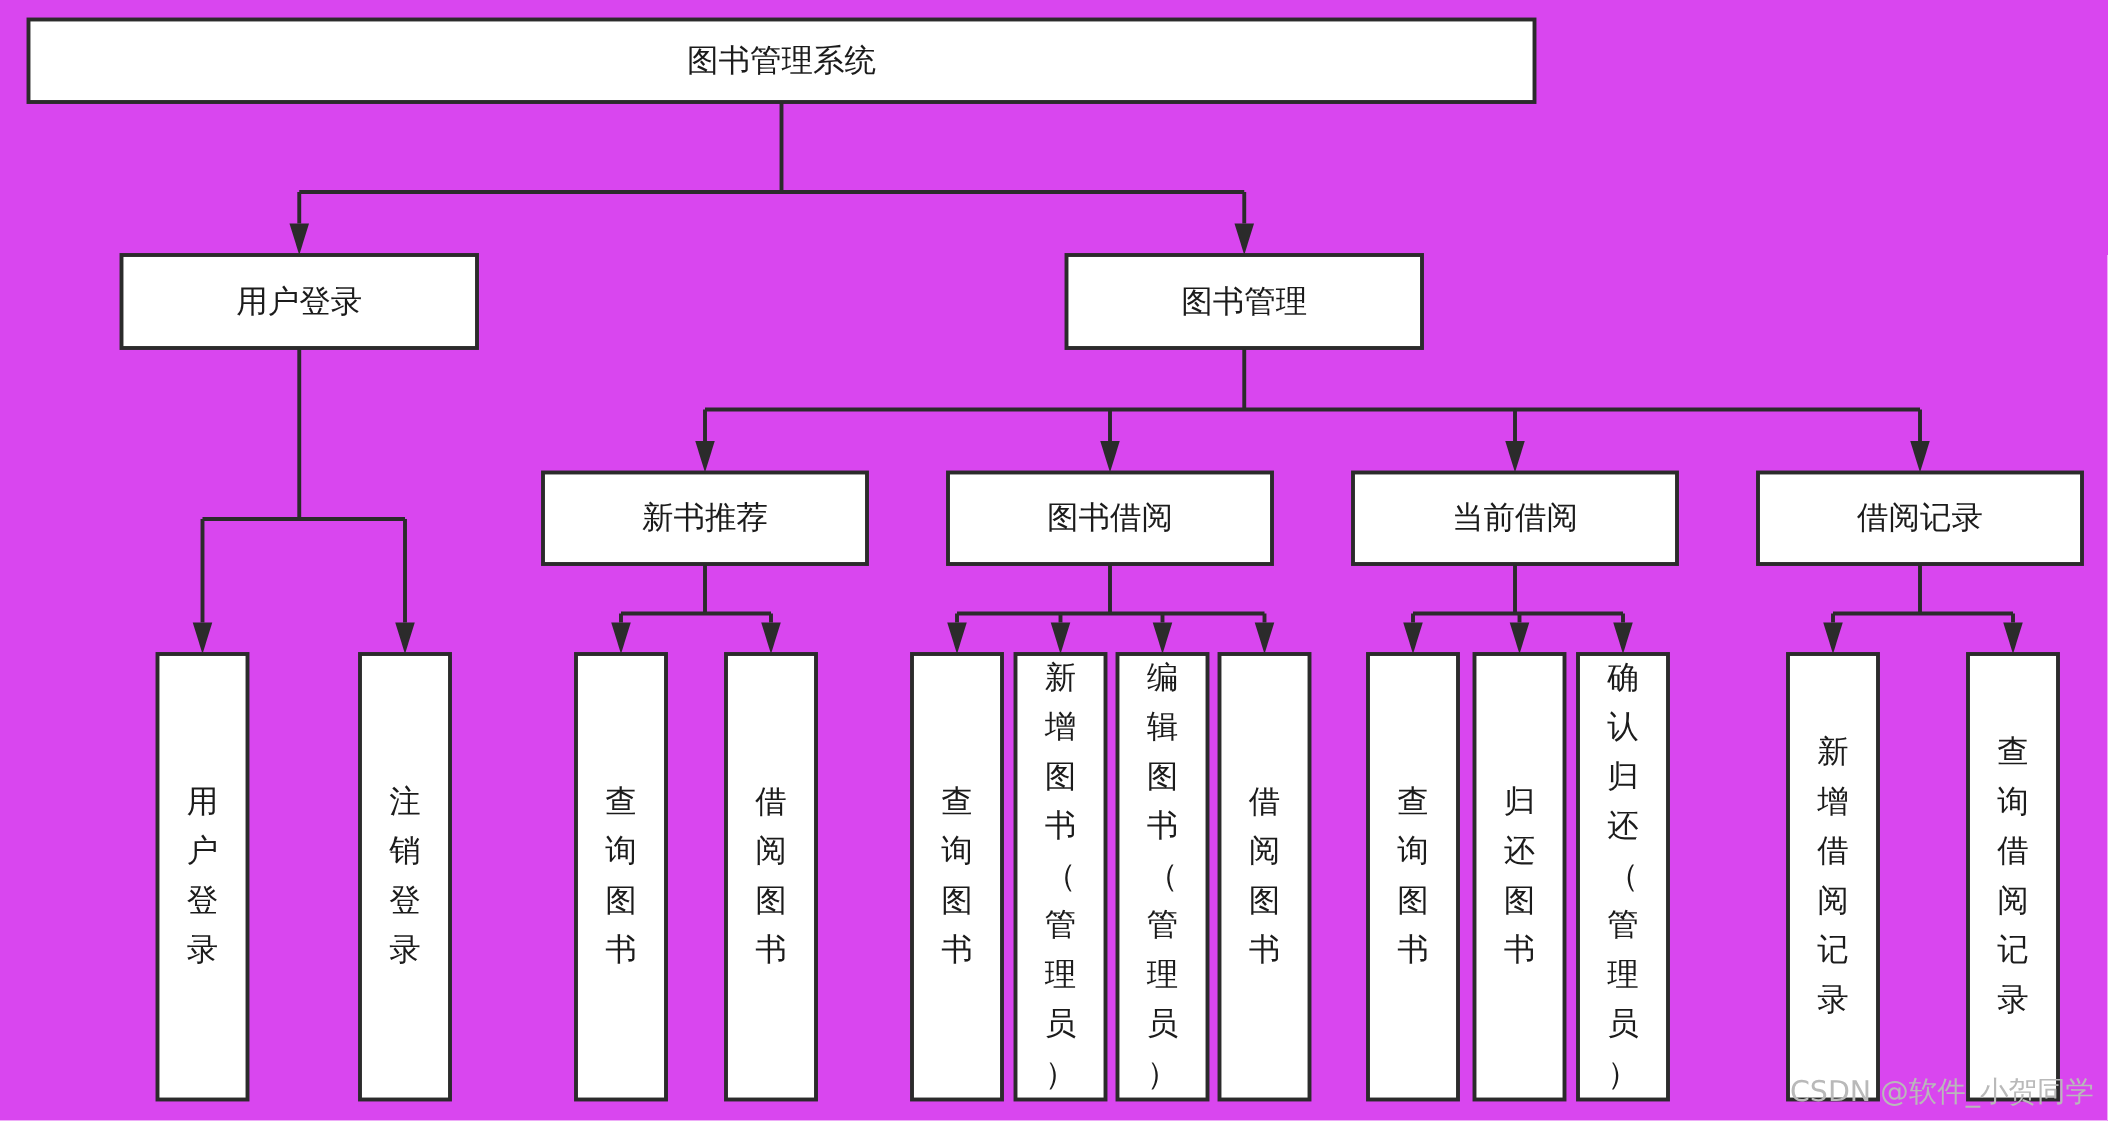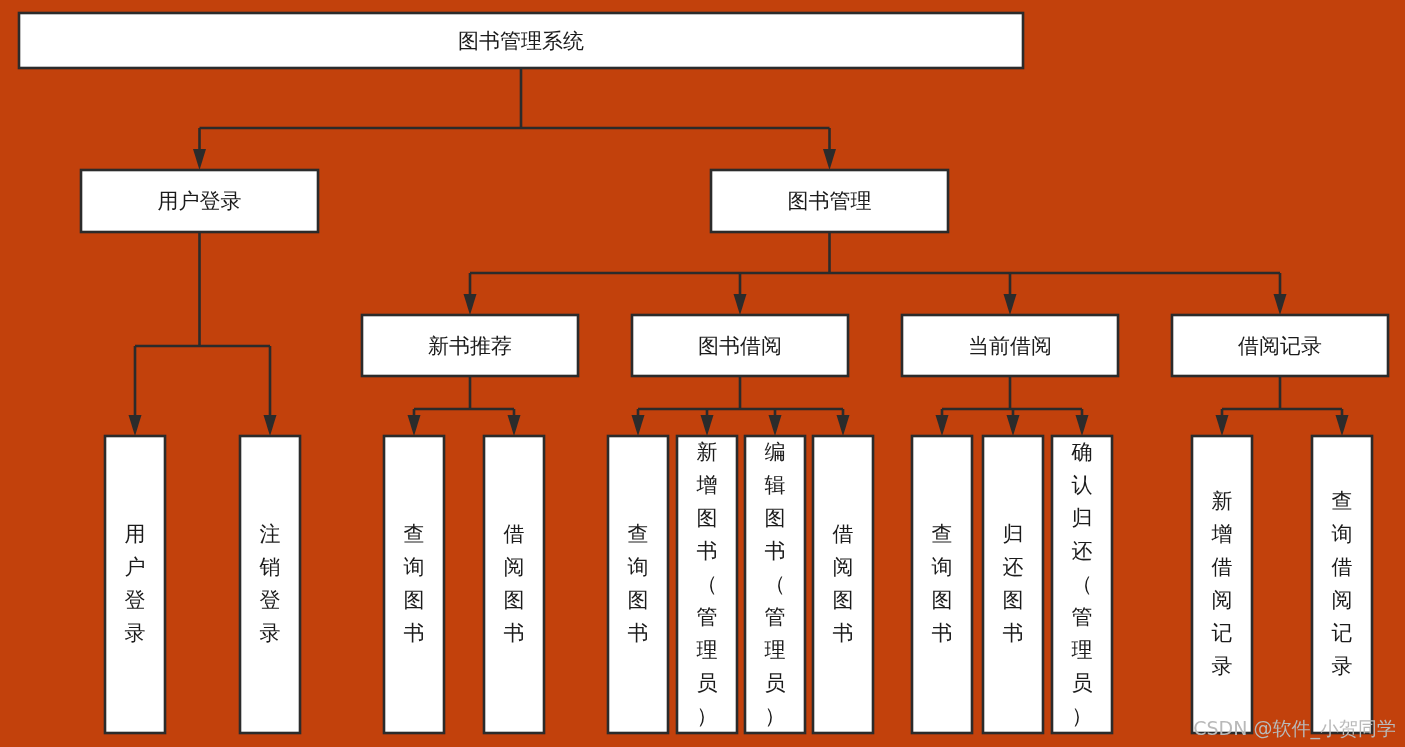--- a/index.html
+++ b/index.html
@@ -8,21 +8,21 @@
     padding: 0;
     background: #ffffff;
   }
   body {
     font-family: "DejaVu Sans", "Liberation Sans", sans-serif;
   }
   #diagram-root {
     position: relative;
     width: 1405px;
     height: 747px;
-    background: #c2410c;
+    background: #d946ef;
     overflow: hidden;
   }
   svg.diagram-canvas {
     position: absolute;
     left: 0;
     top: 0;
     width: 1405px;
     height: 747px;
     display: block;
   }

